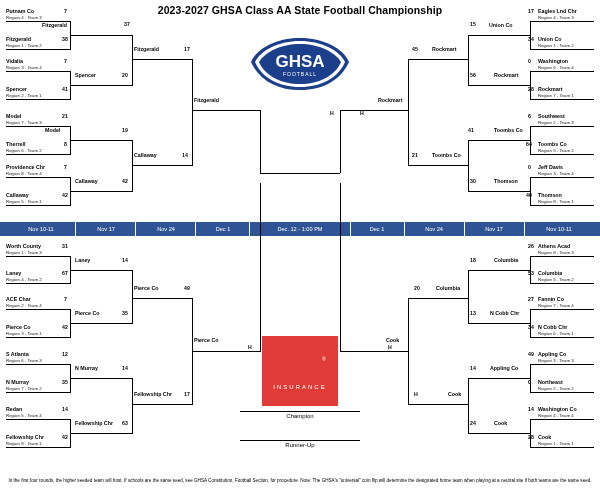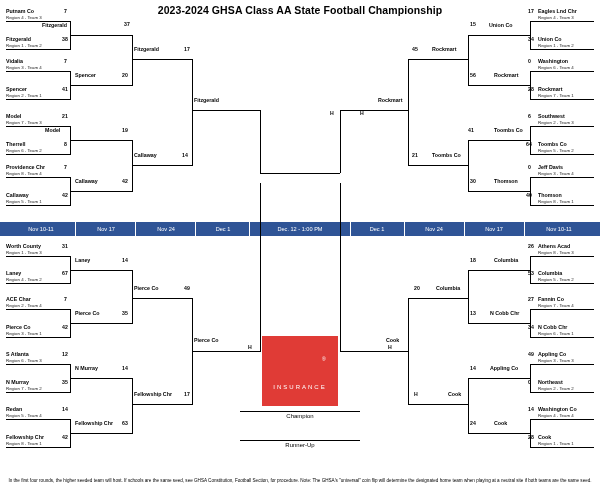--- a/index.html
+++ b/index.html
@@ -58,22 +58,31 @@
   .foot{
     position:absolute;left:8px;top:478px;width:584px;text-align:center;
     font-size:4.6px;line-height:1.5;color:#000;
   }
 </style>
 </head>
 <body>
 
 <div id="root">
 
-  <div class="title">2023-2024 GHSA Class AA State Football Championship</div>
-
+  <div class="title">2023-2027 GHSA Class AA State Football Championship</div>
+
+  <div class="logo">
+    <svg width="106" height="56" viewBox="0 0 106 56">
+      <path d="M53 2 C30 2 10 12 4 26 C12 44 30 54 53 54 C76 54 94 44 102 26 C96 12 76 2 53 2 Z" fill="#1b3f8b"></path>
+      <path d="M53 5 C32 5 14 14 8 26 C15 42 32 51 53 51 C74 51 91 42 98 26 C92 14 74 5 53 5 Z" fill="#ffffff"></path>
+      <path d="M53 8 C34 8 18 16 12 26 C18 40 34 48 53 48 C72 48 88 40 94 26 C88 16 72 8 53 8 Z" fill="#1b3f8b"></path>
+      <text x="53" y="31" font-family="Liberation Sans, sans-serif" font-size="17" font-weight="bold" fill="#ffffff" text-anchor="middle">GHSA</text>
+      <text x="53" y="40" font-family="Liberation Sans, sans-serif" font-size="5" fill="#ffffff" text-anchor="middle" letter-spacing="1">FOOTBALL</text>
+    </svg>
+  </div>
 
   <div class="alfa">
     <div class="reg">®</div>
     <div class="ins">INSURANCE</div>
   </div>
 
   <div class="rndbar" style="left:0;top:222px;width:600px;"></div>
   <div class="rnd" style="left:8px;top:222px;width:66px;">Nov 10-11</div>
   <div class="rnd" style="left:78px;top:222px;width:56px;">Nov 17</div>
   <div class="rnd" style="left:138px;top:222px;width:56px;">Nov 24</div>

